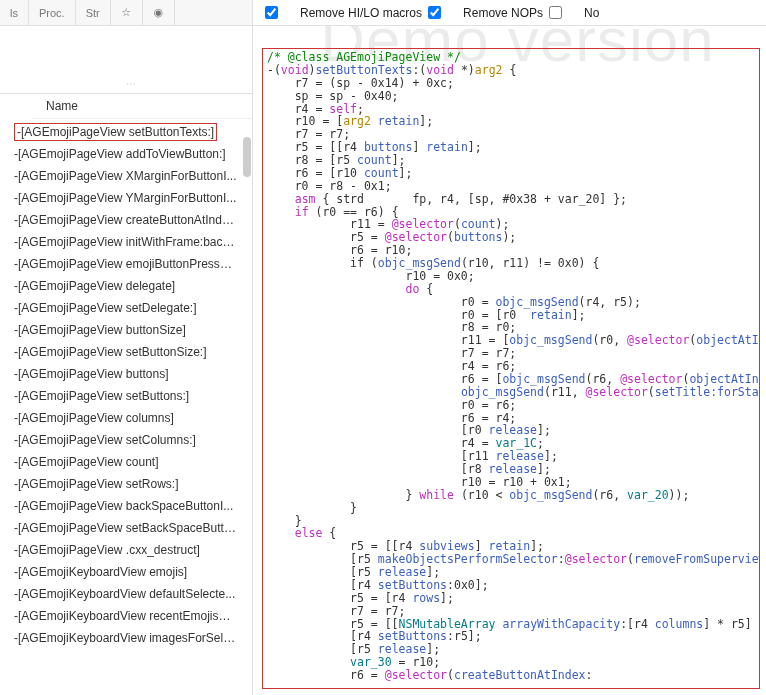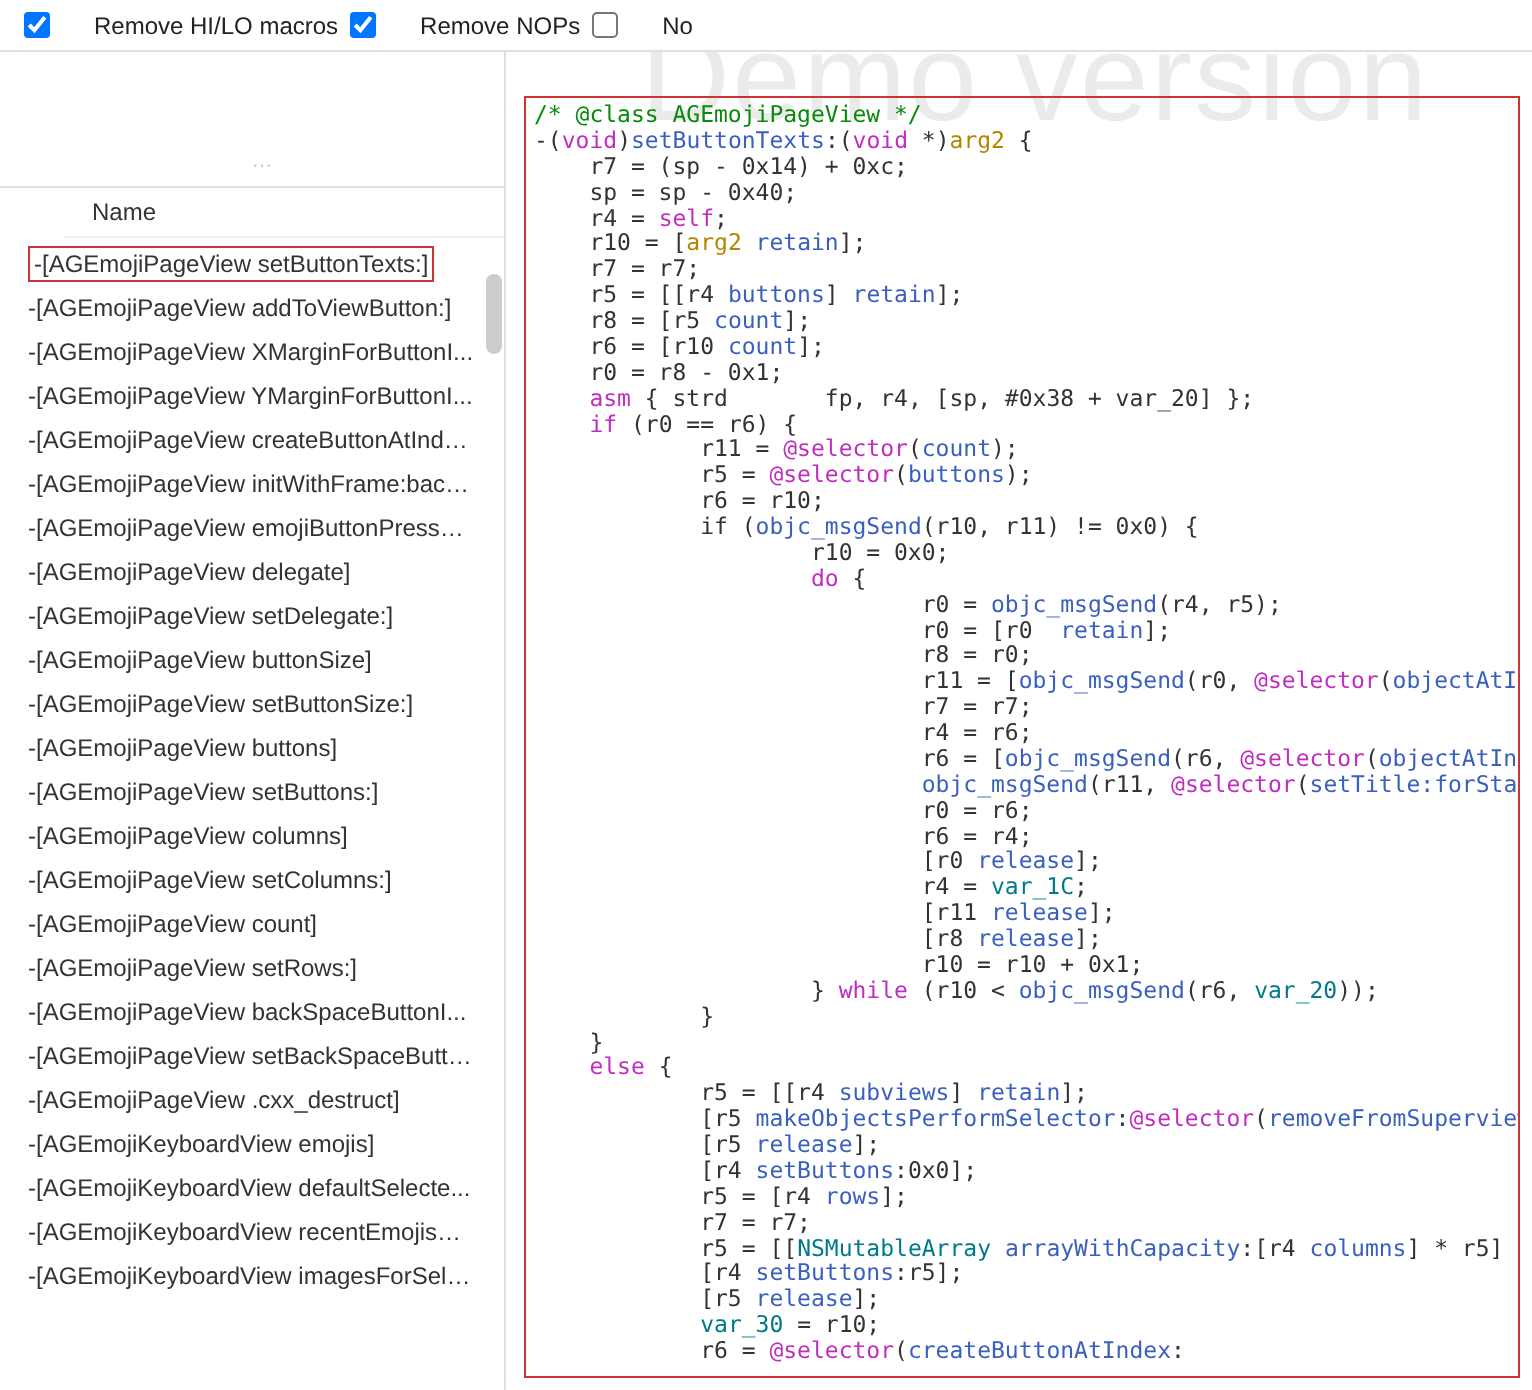--- a/index.html
+++ b/index.html
@@ -158,20 +158,31 @@
 .c-fn  { color: #3a5fbf; }
 .c-sel { color: #3a5fbf; }
 .c-var { color: #b38600; }
 .c-str { color: #c02ec0; }
 .c-id  { color: #007a8a; }
 </style>
 </head>
 <body>
 
 <div class="top-area">
+  <div class="top-left">
+    <div class="tab">ls</div>
+    <div class="tab">Proc.</div>
+    <div class="tab">Str</div>
+    <div class="tab icon-tab">
+        <span>☆</span>
+      </div>
+    <div class="tab icon-tab">
+        <span>◉</span>
+      </div>
+  </div>
   <div class="top-right">
     <label class="chk">
       <input type="checkbox" checked="" style="">
       <span>Remove HI/LO macros</span>
     </label>
     <label class="chk">
       <input type="checkbox" checked="" style="">
       <span>Remove NOPs</span>
     </label>
     <label class="chk">

